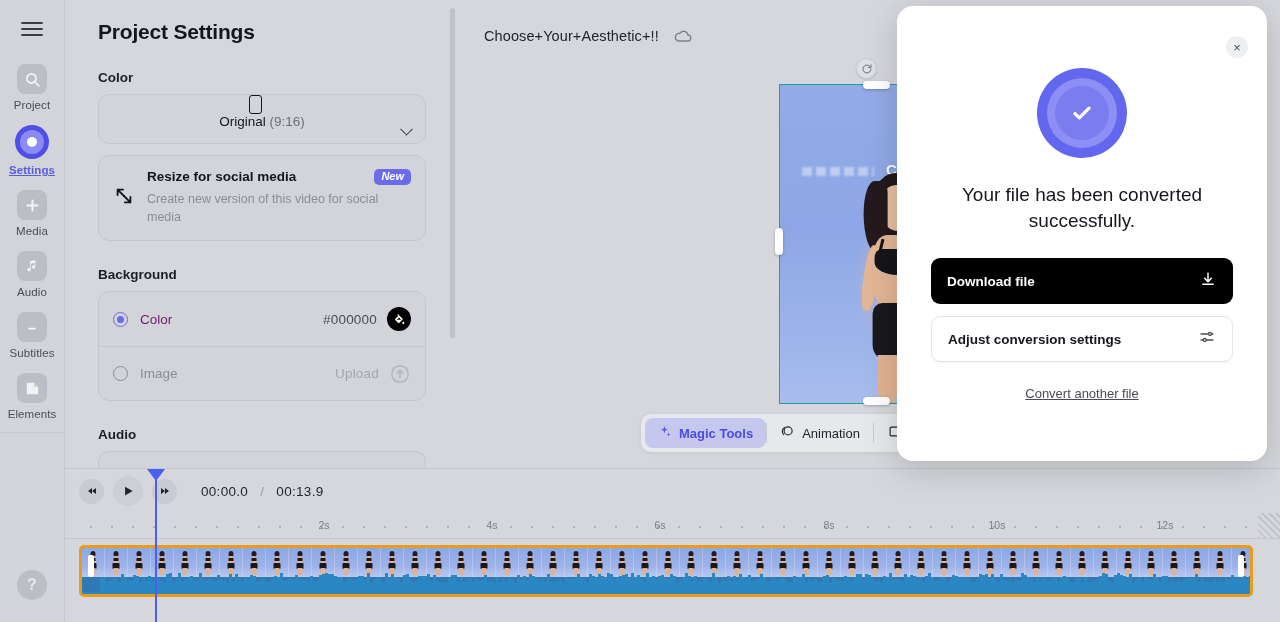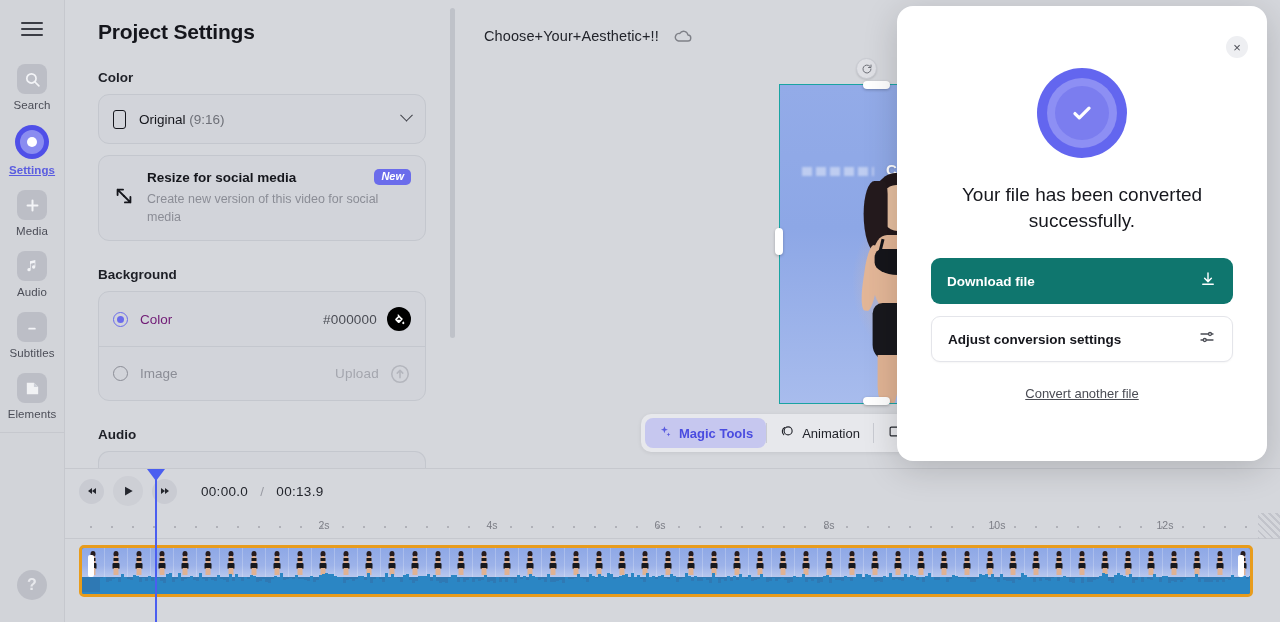--- a/index.html
+++ b/index.html
@@ -56,30 +56,30 @@
   }
   .panel-scroll-track{ position:absolute; right:3px; top:8px; width:5px; height:448px; }
   .panel-scroll-thumb{ position:absolute; right:3px; top:8px; width:5px; height:330px; background:#bfc2c9; border-radius:3px;}
   .panel-inner{ padding: 20px 32px 0 33px; }
   .panel-title{ font-size: 21px; font-weight: 700; color:#15161c; letter-spacing:-.2px;}
   .sec-label{ font-size:13.5px; font-weight:700; color:#1d1f26; margin-top:26px; margin-bottom:9px;}
   .card{
     background:#d2d4da; border:1px solid #c4c7ce; border-radius:11px;
   }
   .row-size{
-    height:48px; display:flex; align-items:center; padding:0 14px; cursor:pointer;
+    height:48px; display:flex; align-items:center; padding:0 14px; cursor:pointer;flex-direction:column;
   }
   .phone-ico{ width:13px;height:19px;border:1.8px solid #15161c;border-radius:3px; margin-right:13px;}
   .size-txt{ font-size:13.5px; color:#15161c;}
   .size-txt .muted{ color:#6e7078; }
   .chev{ margin-left:auto; width:9px;height:9px;border-right:1.8px solid #3b3d45;border-bottom:1.8px solid #3b3d45;transform:rotate(45deg) translate(-3px,-3px);}
   .card-resize{ margin-top:11px; padding:13px 14px 14px; display:flex; gap:12px; cursor:pointer;}
   .resize-ico{ flex:0 0 auto; width:22px;height:22px; margin-top:16px;}
   .resize-body{ flex:1 1 auto; }
-  .resize-head{ display:flex; align-items:center;gap:38px; }
+  .resize-head{ display:flex; align-items:flex-start;gap:38px; }
   .resize-title{ font-size:13.5px; font-weight:700; color:#15161c; }
   .badge-new{
     margin-left:auto; background:#6b6ceb; color:#fff; font-size:11px; font-weight:700;
     font-style:italic; padding:2px 7px 3px; border-radius:5px; line-height:1;
   }
   .resize-sub{ font-size:12.5px; color:#8b8d96; margin-top:5px; line-height:1.45; max-width: 240px;}
   .bg-card{ margin-top:0; }
   .bg-row{ height:54px; display:flex; align-items:center; padding:0 14px; cursor:pointer;}
   .bg-row + .bg-row{ border-top:1px solid #c4c7ce;}
   .radio{ width:15px;height:15px;border-radius:50%;border:1.7px solid #8b8d96; margin-right:12px; position:relative;}
@@ -158,21 +158,21 @@
     position:absolute; right:19px; top:30px; width:22px;height:22px;border-radius:50%;
     background:#eeeff2; color:#4a4c54; display:flex;align-items:center;justify-content:center;
     font-size:13px; cursor:pointer;
   }
   .modal-body{ padding-top:62px; display:flex;flex-direction:column;align-items:center;}
   .succ-ring{ width:90px;height:90px;border-radius:50%;background:#6366ef; display:flex;align-items:center;justify-content:center;}
   .succ-ring2{ width:70px;height:70px;border-radius:50%;background:#8d8ff4;display:flex;align-items:center;justify-content:center;}
   .succ-ring3{ width:54px;height:54px;border-radius:50%;background:#7b7def;display:flex;align-items:center;justify-content:center;}
   .modal-title{ margin-top:24px; font-size:19px; font-weight:400; color:#16171d; text-align:center; line-height:1.35; width:268px;}
   .btn-primary{
-    margin-top:25px; width:302px; height:46px; background:#0f766e; border-radius:9px;
+    margin-top:25px; width:302px; height:46px; background:#000000; border-radius:9px;
     display:flex;align-items:center; padding:0 16px; cursor:pointer;
   }
   .btn-primary .lbl{ font-size:13.5px;font-weight:700;color:#fff;}
   .btn-primary .ic{ margin-left:auto; }
   .btn-secondary{
     margin-top:12px; width:302px; height:46px; background:#fff; border:1px solid #e4e5ea; border-radius:9px;
     display:flex;align-items:center; padding:0 16px; cursor:pointer; box-shadow:0 1px 2px rgba(0,0,0,.04);
   }
   .btn-secondary .lbl{ font-size:13.5px;font-weight:700;color:#16171d;}
   .btn-secondary .ic{ margin-left:auto; }
@@ -226,21 +226,21 @@
       </div>
     <div class="rail-items">
 
       <div class="rail-item">
         <div class="rail-ico">
           <svg width="17" height="17" viewBox="0 0 24 24" fill="none" stroke="#f3f4f7" stroke-width="2.4">
               <circle cx="10.5" cy="10.5" r="6.5"></circle>
               <path d="M15.5 15.5L21 21" stroke-linecap="round"></path>
             </svg>
         </div>
-        <div class="rail-label">Search</div>
+        <div class="rail-label">Project</div>
       </div>
 
       <div class="rail-item active">
         <div class="rail-ico ring">
             <span class="ring-dot"></span>
           </div>
         <div class="rail-label">Settings</div>
       </div>
 
       <div class="rail-item">

